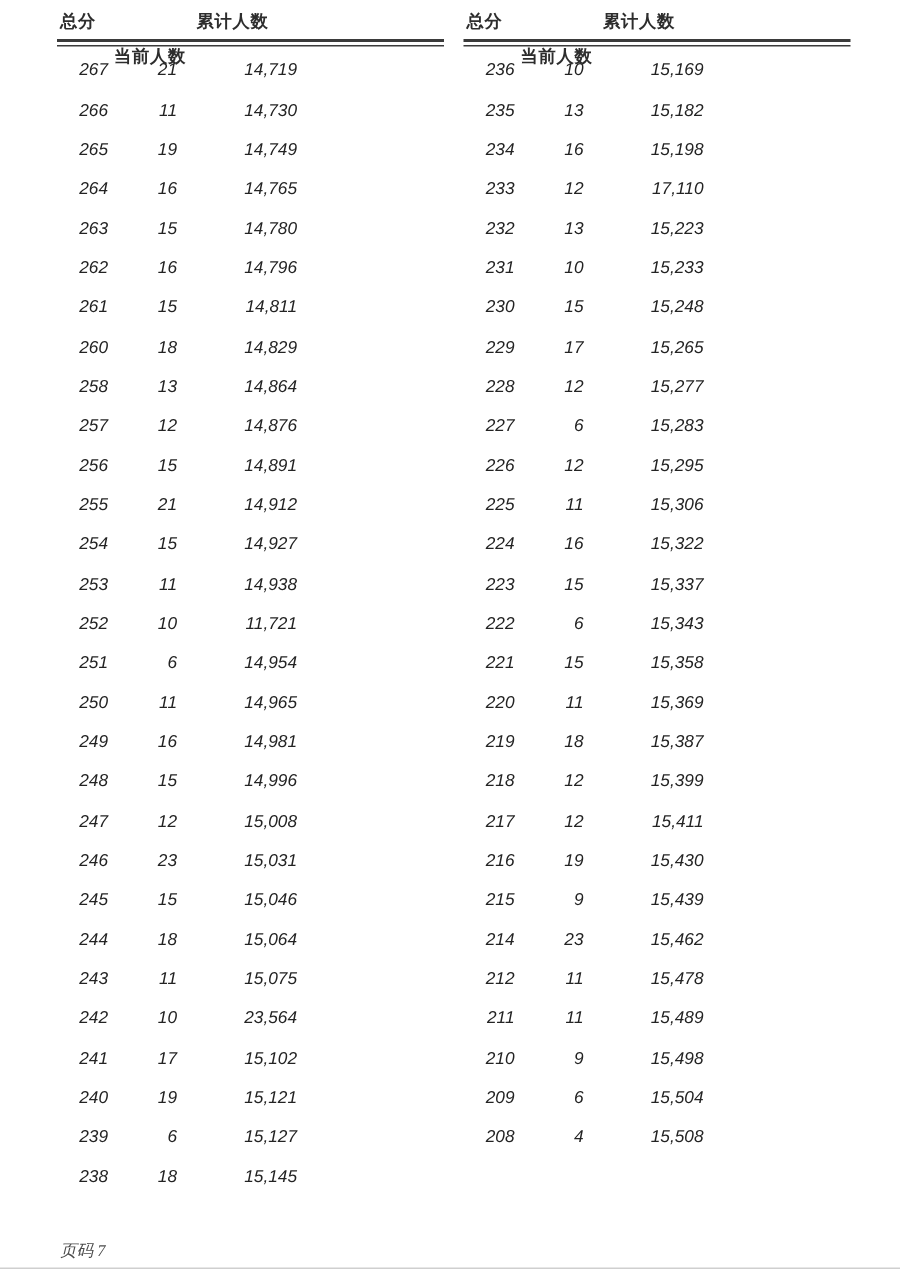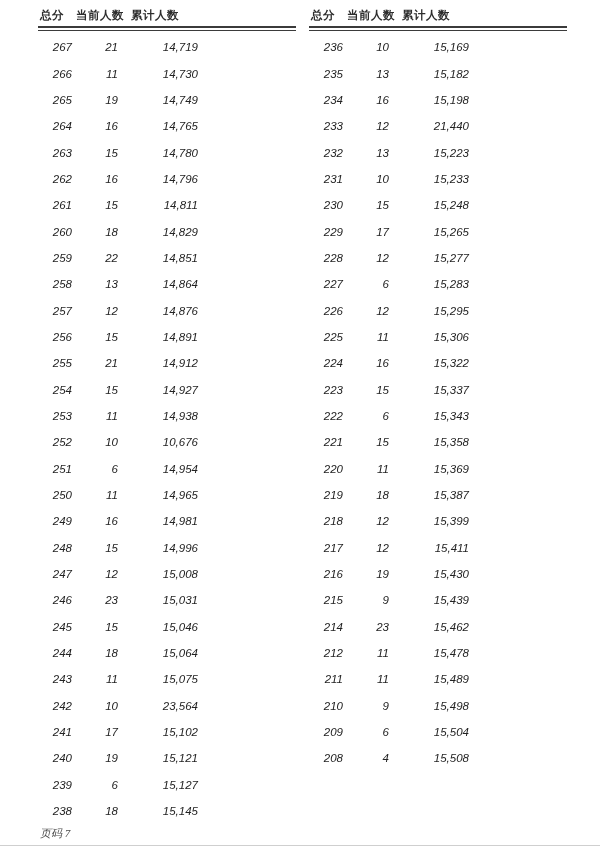--- a/index.html
+++ b/index.html
@@ -21,21 +21,21 @@
     position:relative;
     height:14px;
     font-size:11.5px;
     font-weight:bold;
     line-height:14px;
     letter-spacing:0.5px;
     color:#2d2d2d;
   }
   .h { position:absolute; top:0; white-space:nowrap;font-family:Liberation Serif, serif; }
   .h1 { left:2px; }
-  .h2 { left:38px; }
+  .h2 { left:38px;margin-top:23px; }
   .h3 { left:93px; }
   .rule {
     height:2px;
     border-top:2px solid #3b3b3b;
     border-bottom:1px solid #3b3b3b;
     margin-top:4px;
   }
   .tbody { margin-top:3px;font-style:italic; }
   .trow {
     height:26.35px;
@@ -109,25 +109,20 @@
           <span class="cell c0">261</span>
           <span class="cell c1">15</span>
           <span class="cell c2">14,811</span>
         </div>
         <div class="trow">
           <span class="cell c0">260</span>
           <span class="cell c1">18</span>
           <span class="cell c2">14,829</span>
         </div>
         <div class="trow">
-          <span class="cell c0">259</span>
-          <span class="cell c1">22</span>
-          <span class="cell c2">14,851</span>
-        </div>
-        <div class="trow">
           <span class="cell c0">258</span>
           <span class="cell c1">13</span>
           <span class="cell c2">14,864</span>
         </div>
         <div class="trow">
           <span class="cell c0">257</span>
           <span class="cell c1">12</span>
           <span class="cell c2">14,876</span>
         </div>
         <div class="trow">
@@ -146,21 +141,21 @@
           <span class="cell c2">14,927</span>
         </div>
         <div class="trow">
           <span class="cell c0">253</span>
           <span class="cell c1">11</span>
           <span class="cell c2">14,938</span>
         </div>
         <div class="trow">
           <span class="cell c0">252</span>
           <span class="cell c1">10</span>
-          <span class="cell c2">10,676</span>
+          <span class="cell c2">11,721</span>
         </div>
         <div class="trow">
           <span class="cell c0">251</span>
           <span class="cell c1">6</span>
           <span class="cell c2">14,954</span>
         </div>
         <div class="trow">
           <span class="cell c0">250</span>
           <span class="cell c1">11</span>
           <span class="cell c2">14,965</span>
@@ -247,21 +242,21 @@
           <span class="cell c2">15,182</span>
         </div>
         <div class="trow">
           <span class="cell c0">234</span>
           <span class="cell c1">16</span>
           <span class="cell c2">15,198</span>
         </div>
         <div class="trow">
           <span class="cell c0">233</span>
           <span class="cell c1">12</span>
-          <span class="cell c2">21,440</span>
+          <span class="cell c2">17,110</span>
         </div>
         <div class="trow">
           <span class="cell c0">232</span>
           <span class="cell c1">13</span>
           <span class="cell c2">15,223</span>
         </div>
         <div class="trow">
           <span class="cell c0">231</span>
           <span class="cell c1">10</span>
           <span class="cell c2">15,233</span>

